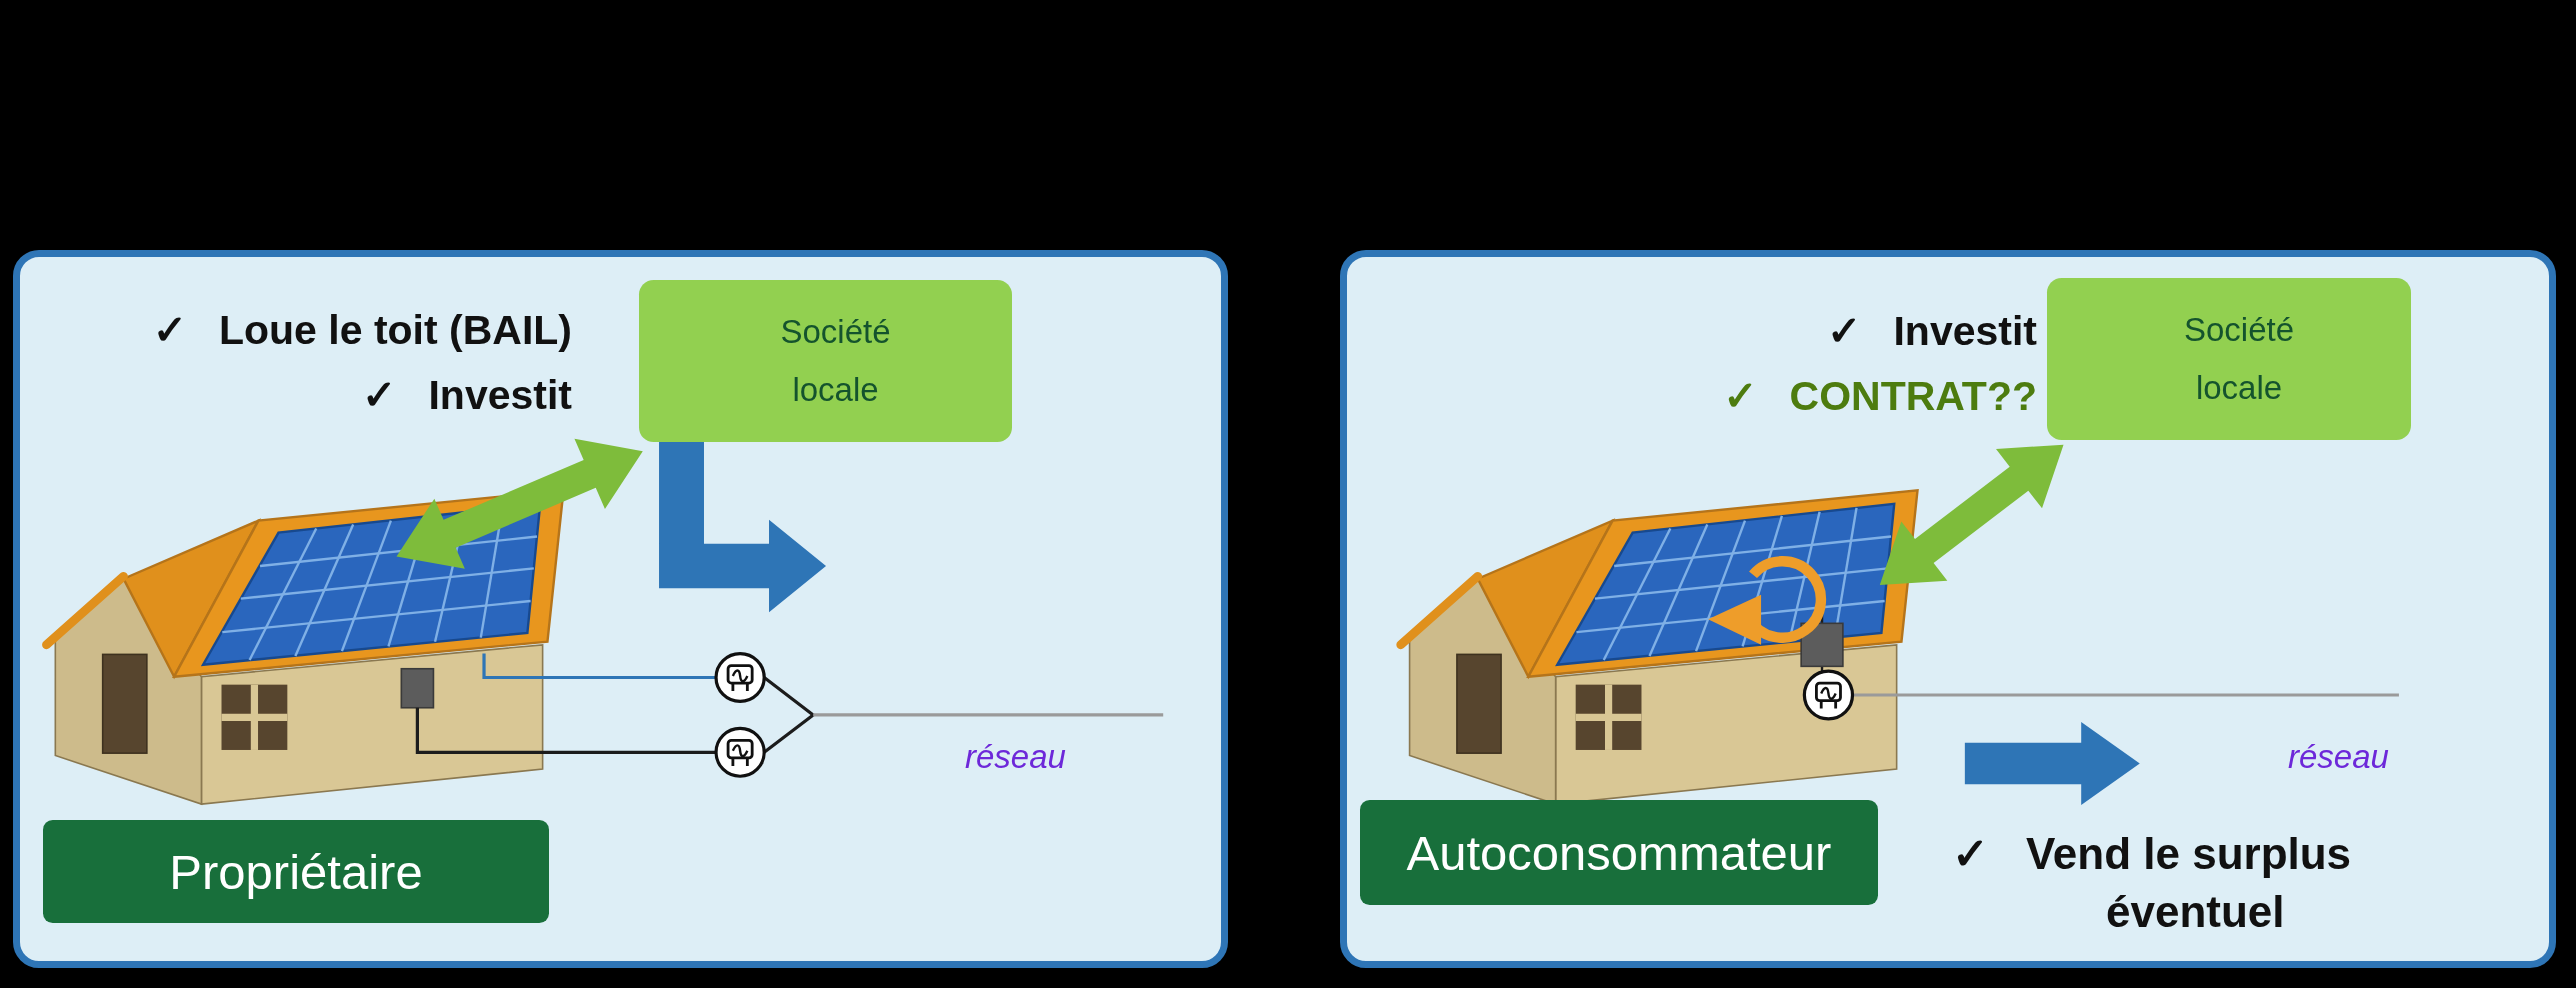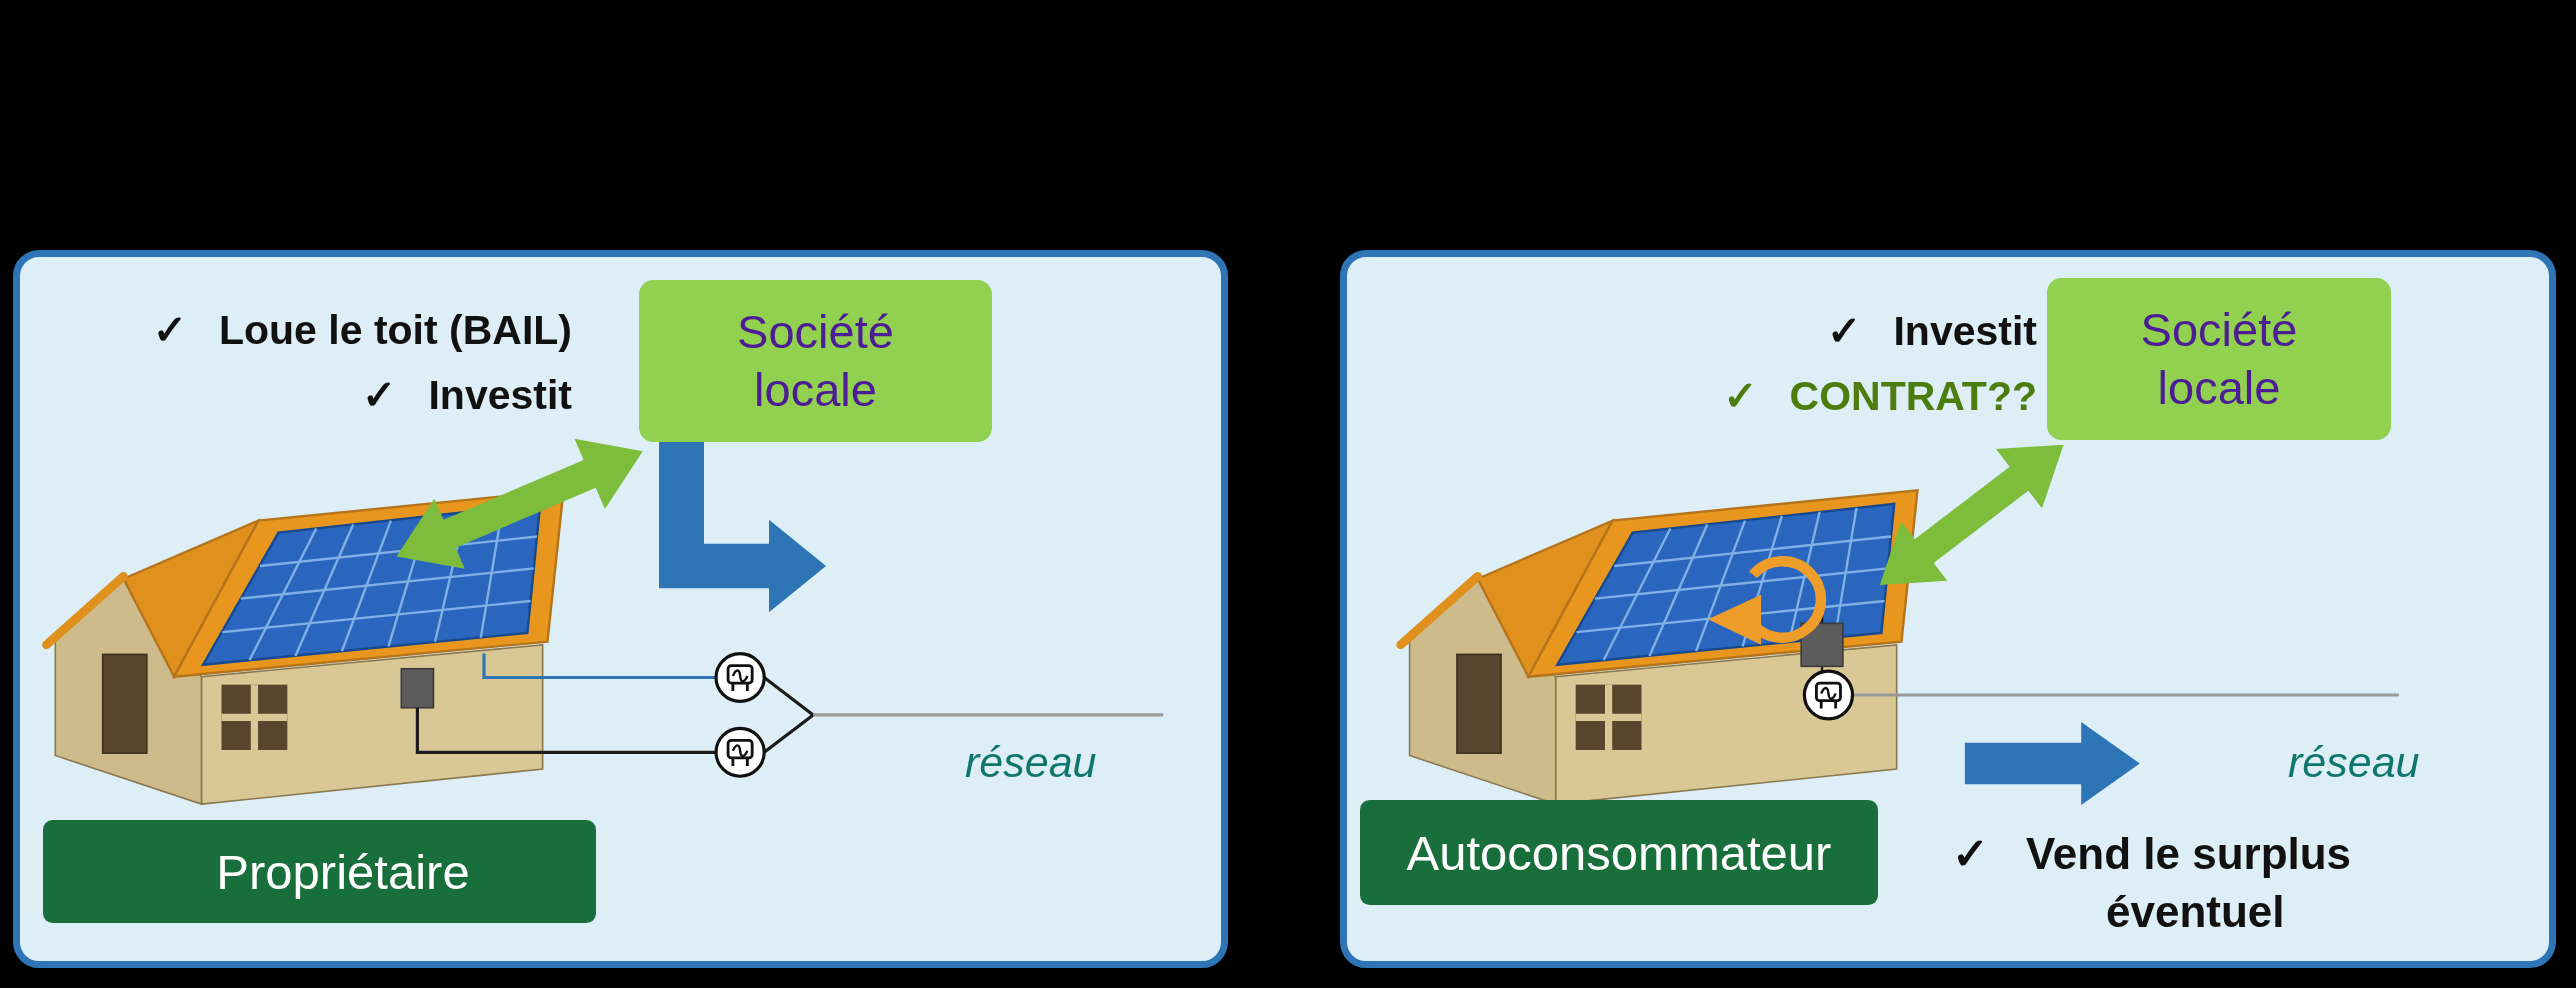--- a/index.html
+++ b/index.html
@@ -12,32 +12,32 @@
     position:absolute;top:250px;height:718px;box-sizing:border-box;
     background:#ddeef6;border:7.3px solid #2e75b6;border-radius:26px;
   }
   #panel-owner{left:13px;width:1215px;}
   #panel-self{left:1340px;width:1216px;}
   .panel-svg{position:absolute;left:0;top:0;width:100%;height:100%;pointer-events:none;}
   .overlay{position:absolute;}
   .checklist{font-weight:bold;font-size:41px;line-height:65px;color:#111;text-align:right;}
   .checklist .mark{display:inline-block;margin-right:32px;}
   .society-box{
-    background:#92d050;border-radius:14.6px;color:#4c1d95;
+    background:#92d050;border-radius:14.6px;color:#14532d;
     display:flex;flex-direction:column;align-items:center;justify-content:center;
-    font-size:47px;line-height:58px;text-align:center;
+    font-size:33px;line-height:58px;text-align:center;padding-left:20px;
   }
   .role-box{
     background:#186f3b;border-radius:9.7px;color:#ffffff;
     display:flex;align-items:center;justify-content:center;
     font-size:49px;
   }
   .action-text{font-weight:bold;font-size:44px;line-height:58px;color:#111;}
   .action-text .mark{display:inline-block;margin-right:37px;}
-  .network-label{font-style:italic;font-size:43px;color:#0f766e;}
+  .network-label{font-style:italic;font-size:33px;color:#6d28d9;}
 </style>
 </head>
 <body>
 
 <svg width="0" height="0" style="position:absolute" aria-hidden="true">
   <defs>
     <g id="house-shape">
 
       <polygon points="226,687 651,643 651,487 226,527" fill="#d9c795" stroke="#8a7850" stroke-width="2"></polygon>
 
@@ -113,21 +113,21 @@
   </div>
 
   <div class="overlay society-box" style="left:619px;top:23px;width:353px;height:162px;">
     <div>Société</div>
     <div>locale</div>
   </div>
 
 
   <div class="overlay network-label" style="left:945px;top:481px;">réseau</div>
 
-  <div class="overlay role-box" style="left:23px;top:563px;width:506px;height:103px;padding-left:47px;">
+  <div class="overlay role-box" style="left:23px;top:563px;width:506px;height:103px;">
     <span>Propriétaire</span>
   </div>
 </div>
 
 <div class="panel" id="panel-self">
   <svg class="panel-svg" viewBox="0 0 1498 884" preserveAspectRatio="none">
     <use href="#house-shape" x="34"></use>
 
     <line x1="592" y1="430" x2="592" y2="520" stroke="#1c1c1c" stroke-width="3"></line>
 

